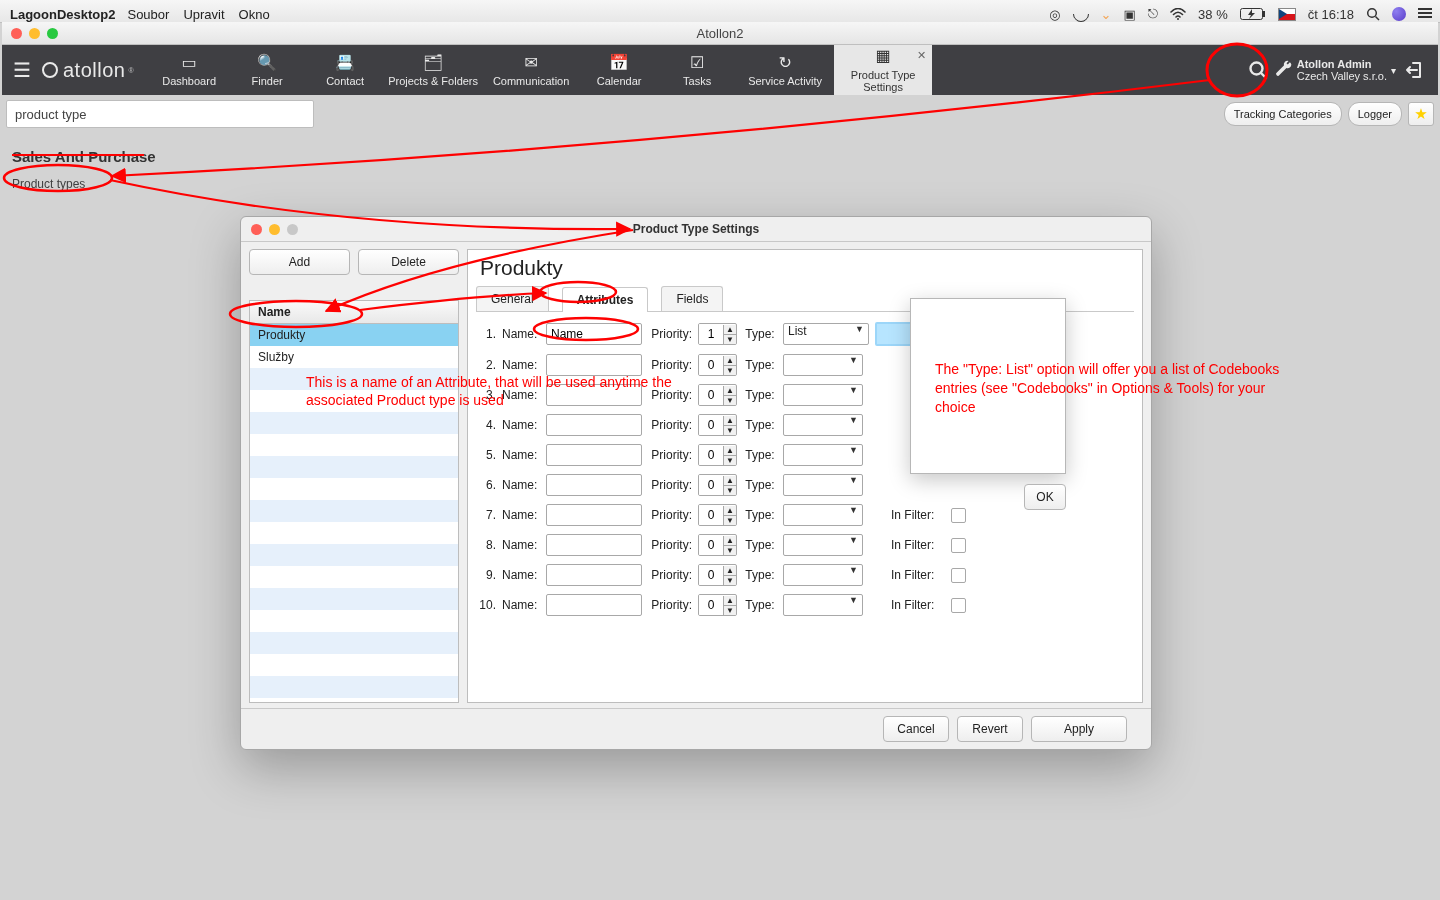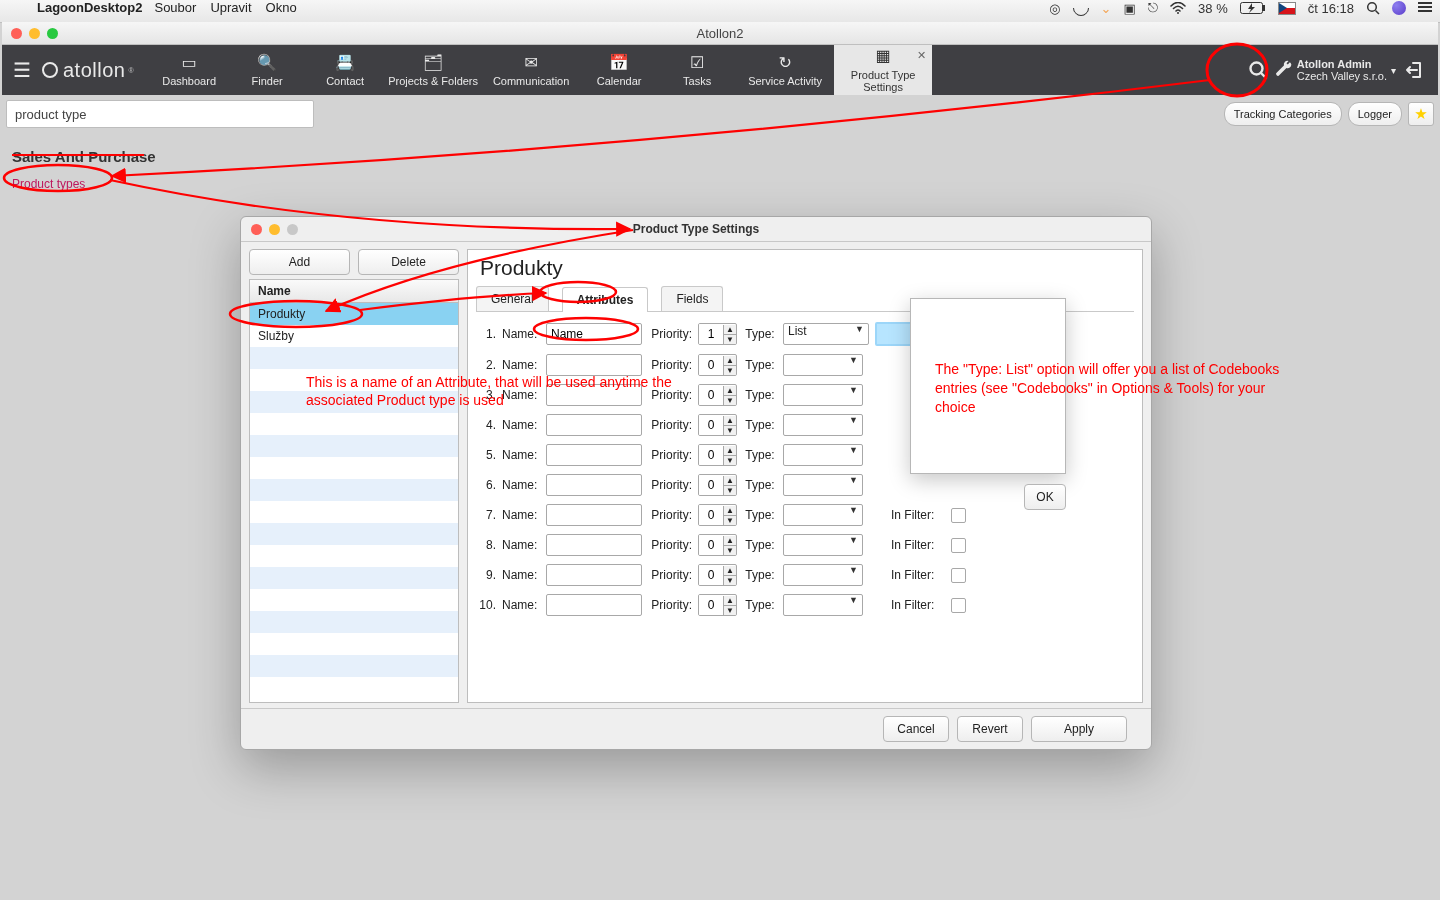--- a/index.html
+++ b/index.html
@@ -19,21 +19,21 @@
     --btn-border:#b6b6b6;
     --input-border:#a8a8a8;
     --blueboxA:#b7e5ff;
     --blueboxB:#9cd6f9;
     --orange:#f4a555;
     --star:#ffd100;
     --font:"Helvetica Neue",Helvetica,Arial,sans-serif;
   }
   html,body{margin:0;padding:0;width:1440px;height:900px;background:var(--mac-bg);font-family:var(--font);font-size:12px;color:#222;overflow:hidden}
   
-  .mac-menubar{position:relative;height:var(--menubar-h);background:linear-gradient(#f6f6f6,#e7e7e7);border-bottom:1px solid #bfbfbf;display:flex;align-items:flex-start;padding:0 8px 0 27px;font-size:13px;color:#222}
+  .mac-menubar{position:relative;height:var(--menubar-h);background:linear-gradient(#f6f6f6,#e7e7e7);border-bottom:1px solid #bfbfbf;display:flex;align-items:flex-end;padding:0 8px 0 0;font-size:13px;color:#222}
   .mac-menubar .apple{font-size:14px;margin-right:10px}
   .mac-menubar .app-name{font-weight:600;margin-right:12px}
   .mac-menubar .menu{margin-right:14px}
   .mac-menubar .right{margin-left:auto;display:flex;align-items:center;gap:12px}
   .mac-menubar .right .ico{display:inline-flex;align-items:center;font-size:13px;color:#333}
   .mac-menubar .arc{width:14px;height:14px;border:1.5px solid #333;border-radius:50%;border-top-color:transparent;border-right-color:transparent;transform:rotate(-45deg)}
   .flag-cz{width:16px;height:11px;background:linear-gradient(#fff 50%,#d7141a 50%);position:relative;display:inline-block;border:1px solid #888}
   .flag-cz::before{content:"";position:absolute;left:0;top:0;border-top:5.5px solid transparent;border-bottom:5.5px solid transparent;border-left:8px solid #11457e}
   .bullet-list{display:inline-block;width:14px;height:12px;background:
     repeating-linear-gradient(#333,#333 2px,transparent 2px,transparent 4px)}
@@ -69,31 +69,31 @@
   .wrench{width:22px;height:22px}
   
   .subrow{position:absolute;left:6px;top:calc(var(--menubar-h) + 22px + 50px + 6px);right:6px;display:flex;align-items:center;gap:8px}
   .search-box{width:290px;height:26px;background:#fff;border:1px solid var(--panel-border);border-radius:2px;padding:0 8px;display:flex;align-items:center;color:#444;font-size:13px}
   .subrow .right-btns{margin-left:auto;display:flex;gap:6px;align-items:center}
   .pill-btn{height:22px;padding:0 9px;border:1px solid var(--btn-border);border-radius:11px;background:var(--btn-bg);font-size:11px;display:flex;align-items:center}
   .star-btn{width:24px;height:22px;border:1px solid var(--btn-border);border-radius:3px;background:var(--btn-bg);display:flex;align-items:center;justify-content:center;color:var(--star);font-size:15px}
   
   .cat{position:absolute;left:12px;top:148px;width:300px}
   .cat h3{margin:0 0 12px 0;font-size:15px;font-weight:600;color:#333}
-  .cat a{font-size:12px;color:#be185d}
+  .cat a{font-size:12px;color:#404040}
   
   .dialog{position:absolute;left:240px;top:216px;width:910px;height:532px;background:#efefef;border:1px solid #a7a7a7;border-radius:6px;box-shadow:0 18px 50px rgba(0,0,0,.28)}
   .dlg-titlebar{height:24px;display:flex;align-items:center;padding:0 10px;border-bottom:1px solid #c8c8c8;position:relative}
   .dlg-titlebar .dot{width:11px;height:11px;border-radius:50%;margin-right:7px}
   .dlg-titlebar .dot.grey{background:#c8c8c8}
   .dlg-title{position:absolute;left:0;right:0;text-align:center;font-size:12px;font-weight:600;color:#333;pointer-events:none}
   .dlg-body{position:absolute;left:8px;right:8px;top:32px;bottom:46px;display:flex;gap:8px}
   
   .list-panel{width:210px;display:flex;flex-direction:column}
-  .list-buttons{display:flex;gap:8px;margin-bottom:4px}
+  .list-buttons{display:flex;gap:8px;margin-bottom:25px}
   .list-buttons .btn{flex:1}
   .btn{height:24px;border:1px solid var(--btn-border);border-radius:4px;background:var(--btn-bg);font-size:12px;display:flex;align-items:center;justify-content:center;cursor:pointer}
   .col-head{height:22px;background:linear-gradient(#fafafa,#e8e8e8);border:1px solid var(--panel-border);border-bottom:none;display:flex;align-items:center;padding-left:8px;font-weight:600}
   .list{flex:1;border:1px solid var(--panel-border);background:#fff;overflow:hidden}
   .list .row{height:22px;display:flex;align-items:center;padding-left:8px}
   .list .row:nth-child(odd){background:var(--list-stripe)}
   .list .row:nth-child(even){background:#fff}
   .list .row.selected{background:var(--list-selected)}
   
   .form-panel{flex:1;background:#fff;border:1px solid var(--panel-border);position:relative}

